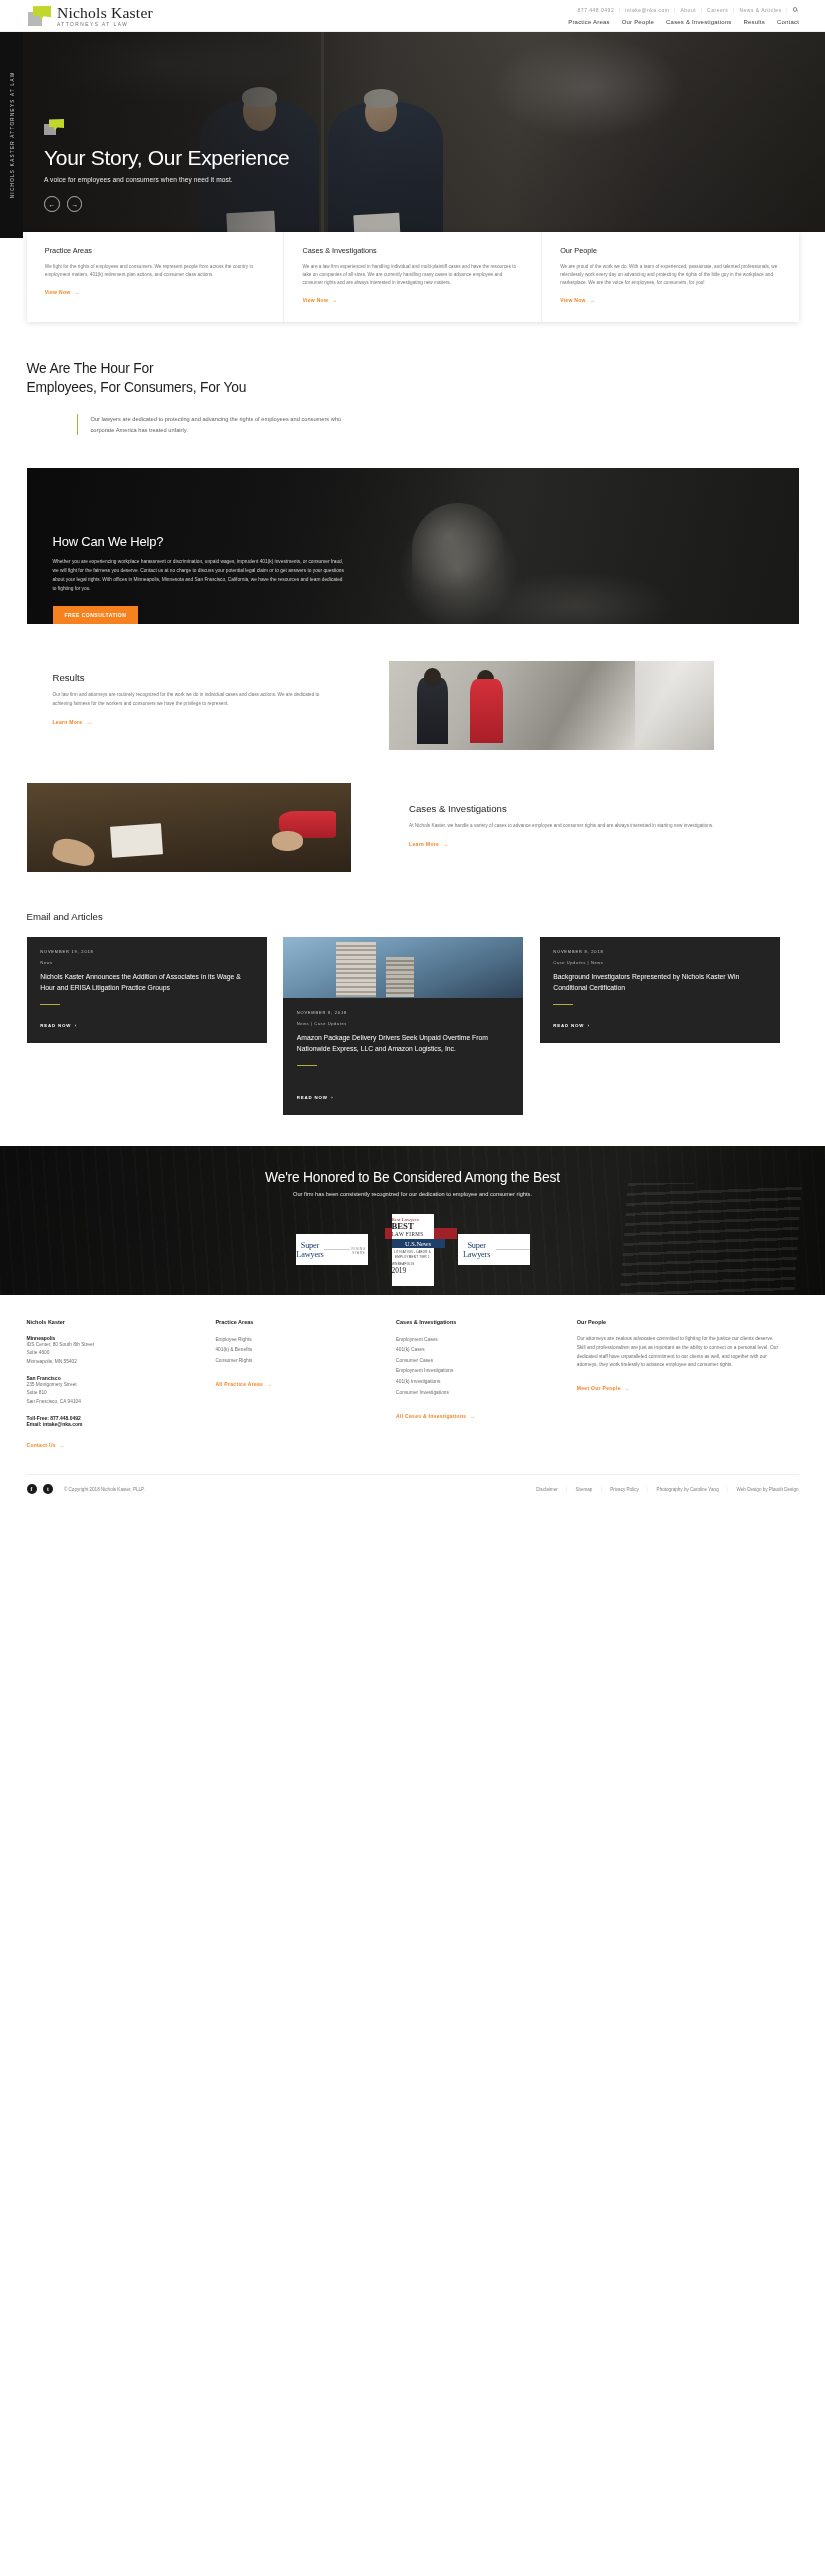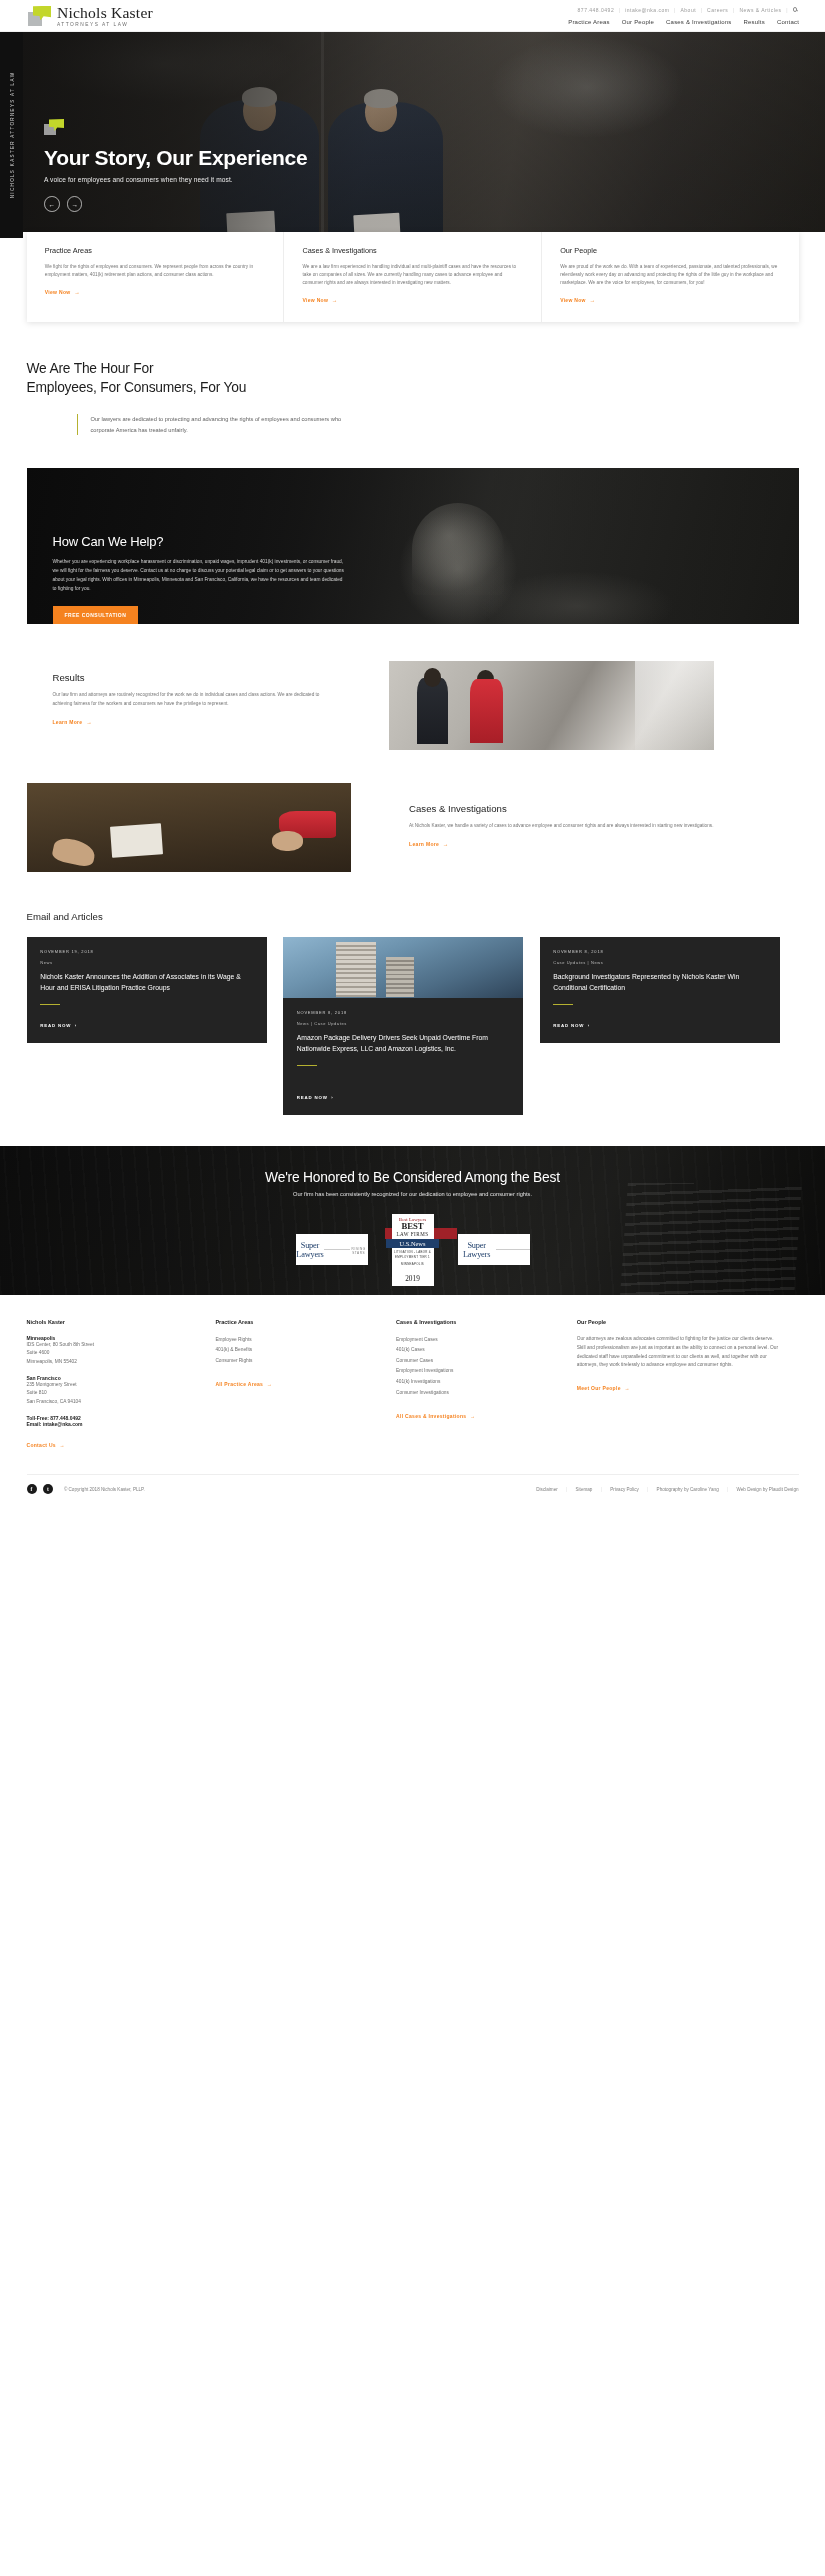--- a/index.html
+++ b/index.html
@@ -118,21 +118,21 @@
   }
   .hero-badge .bg-grey {
     position: absolute; left: 0; bottom: 0; width: 12px; height: 11px; background: #9d9d9d;
   }
   .hero-badge .bg-green {
     position: absolute; left: 4.6px; top: 0; width: 15.6px; height: 12px; background: #c3d62b;
     clip-path: polygon(0 5%, 100% 0, 100% 76%, 56% 70%, 38% 100%, 34% 68%, 0 64%);
   }
   .hero-title {
     font-family: "Liberation Sans", sans-serif;
-    font-size: 21px; color: #fff; font-weight: 700; letter-spacing: -0.3px; line-height: 1.12;
+    font-size: 21px; color: #fff; font-weight: 400; letter-spacing: -0.3px; line-height: 1.12;
   }
   .hero-sub { font-size: 6.6px; color: #ececec; margin-top: 7.3px; letter-spacing: 0.1px; }
   .hero-arrows { display: flex; gap: 7.3px; margin-top: 13px; }
   .arrow-btn {
     width: 15.6px; height: 15.6px; border: 0.9px solid rgba(255,255,255,.65);
     border-radius: 50%; display: flex; align-items: center; justify-content: center;
     color: #fff; font-size: 6.4px;
   }
 
   
@@ -297,31 +297,31 @@
     width: 72px; height: 31px; background: #fff; display: flex; flex-direction: row;
     align-items: center; justify-content: center;
   }
   .sl-badge .t1 {
     font-family: "Liberation Serif", serif; font-size: 8.3px; color: #1f3f6b; letter-spacing: -0.2px;
   }
   .sl-badge .t2 { font-size: 3.1px; color: #777; letter-spacing: 0.6px; margin-top: 2.8px; }
   .sl-badge .rule { width: 42px; height: 0.7px; background: #ccc; margin: 1.8px 0; }
   .bl-badge {
     width: 42px; height: 72px; background: #fff; display: flex; flex-direction: column;
-    align-items: center; padding-top: 3.7px; position: relative;
+    align-items: flex-start; padding-top: 3.7px; position: relative;
   }
   .bl-badge .r1 { font-family:"Liberation Serif",serif; font-size: 5px; color: #a02128; }
   .bl-badge .r2 { font-family:"Liberation Serif",serif; font-size: 8.7px; color: #1b1b1b; font-weight: 700; line-height: 1; }
   .bl-badge .r3 { font-family:"Liberation Serif",serif; font-size: 5.1px; color: #1b1b1b; letter-spacing: 0.5px; }
   .bl-badge .usn {
     width: 53px; background: #1f3f6b; color: #fff; font-family:"Liberation Serif",serif;
     font-size: 6.4px; text-align: center; margin-top: 1.8px; padding: 0.9px 0;
   }
   .bl-badge .r4 { font-size: 2.9px; color: #333; letter-spacing: 0.3px; margin-top: 2.8px; text-align: center; line-height: 1.5; }
-  .bl-badge .yr { font-family:"Liberation Serif",serif; font-size: 7.3px; color: #1b1b1b; margin-top: 8px; }
+  .bl-badge .yr { font-family:"Liberation Serif",serif; font-size: 7.3px; color: #1b1b1b; margin-top: 0; }
   .bl-ribbon {
     position: absolute; left: -6.4px; top: 14.7px; width: 72px; height: 11px;
     background: #a02128; transform: rotate(0deg); z-index: -1;
   }
 
   
   .footer { background: #fff; padding: 24px 0 0; }
   .fgrid { width: 772px; margin: 0 auto; display: flex; gap: 0; }
   .fcol { flex: 1; padding-right: 16.5px; }
   .fcol.addr { flex: 1.05; }

